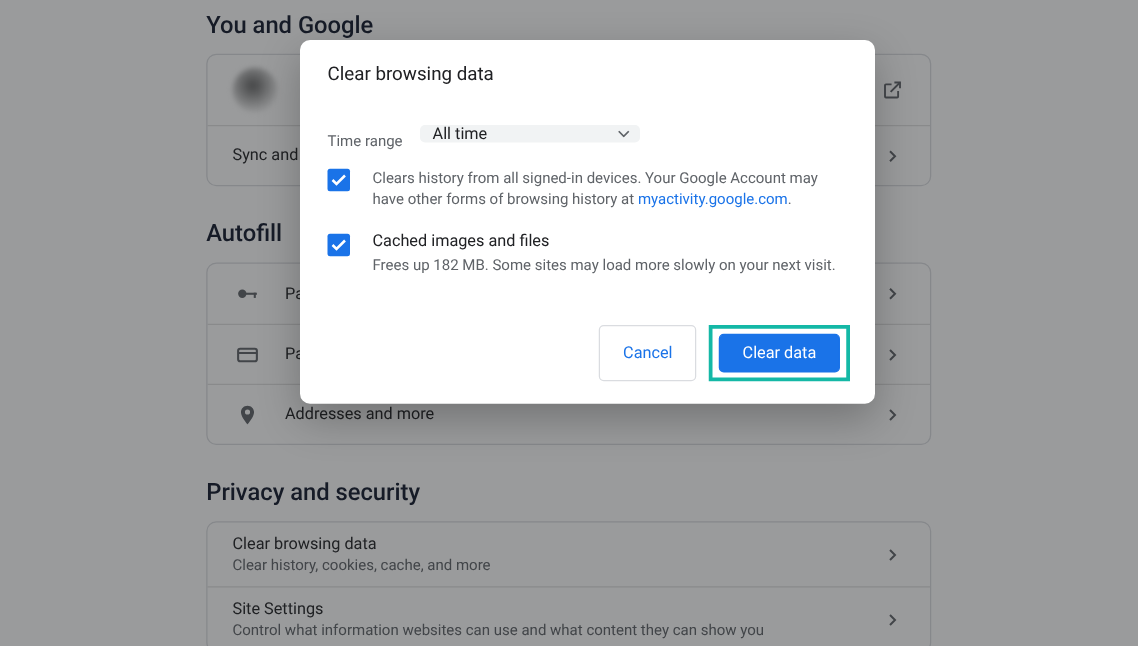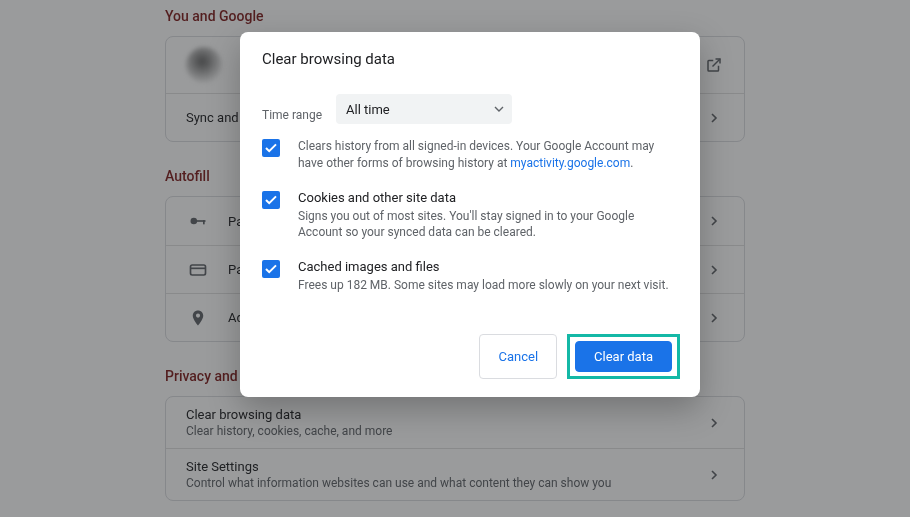--- a/index.html
+++ b/index.html
@@ -13,22 +13,22 @@
     overflow: hidden;
     position: relative;
   }
 
   
   .bg-page {
     padding: 0 165px 0 165px;
     color: #5f6368;
   }
   .section-title {
-    font-size: 14px;
-    color: #7f1d1d;
+    font-size: 19px;
+    color: #0f172a;
     margin: 8px 0 12px 0;
     font-weight: 500;
   }
   .card {
     border: 1px solid #dadce0;
     border-radius: 8px;
     background: #fff;
   }
   .row {
     display: flex;
@@ -116,21 +116,21 @@
   .range-row {
     display: flex;
     align-items: center;
     gap: 14px;
     margin-bottom: 14px;
   }
   .range-label { font-size: 12px; color: #5f6368; margin-top: 12px; }
   .select {
     flex: 0 0 auto;
     width: 176px;
-    height: 30px;
+    height: 14px;
     background: #f1f3f4;
     border-radius: 4px;
     display: flex;
     align-items: center;
     padding: 0 10px;
     font-size: 13px;
     color: #202124;
     position: relative;
     cursor: pointer;
   }
@@ -324,31 +324,20 @@
             <path d="M2 7l3.2 3.2L12 3.4" fill="none" stroke="#fff" stroke-width="2"></path>
           </svg>
       </div>
       <div class="check-body">
         <div class="check-desc">
           <span>Clears history from all signed-in devices. Your Google Account may have other forms of browsing history at </span><a href="#">myactivity.google.com</a><span>.</span>
         </div>
       </div>
     </div>
 
-    <div class="check-item">
-      <div class="checkbox">
-        <svg width="14" height="14" viewBox="0 0 14 14">
-            <path d="M2 7l3.2 3.2L12 3.4" fill="none" stroke="#fff" stroke-width="2"></path>
-          </svg>
-      </div>
-      <div class="check-body">
-        <div class="check-title">Cookies and other site data</div>
-        <div class="check-desc">Signs you out of most sites. You'll stay signed in to your Google Account so your synced data can be cleared.</div>
-      </div>
-    </div>
 
     <div class="check-item">
       <div class="checkbox">
         <svg width="14" height="14" viewBox="0 0 14 14">
             <path d="M2 7l3.2 3.2L12 3.4" fill="none" stroke="#fff" stroke-width="2"></path>
           </svg>
       </div>
       <div class="check-body">
         <div class="check-title">Cached images and files</div>
         <div class="check-desc">Frees up 182 MB. Some sites may load more slowly on your next visit.</div>

